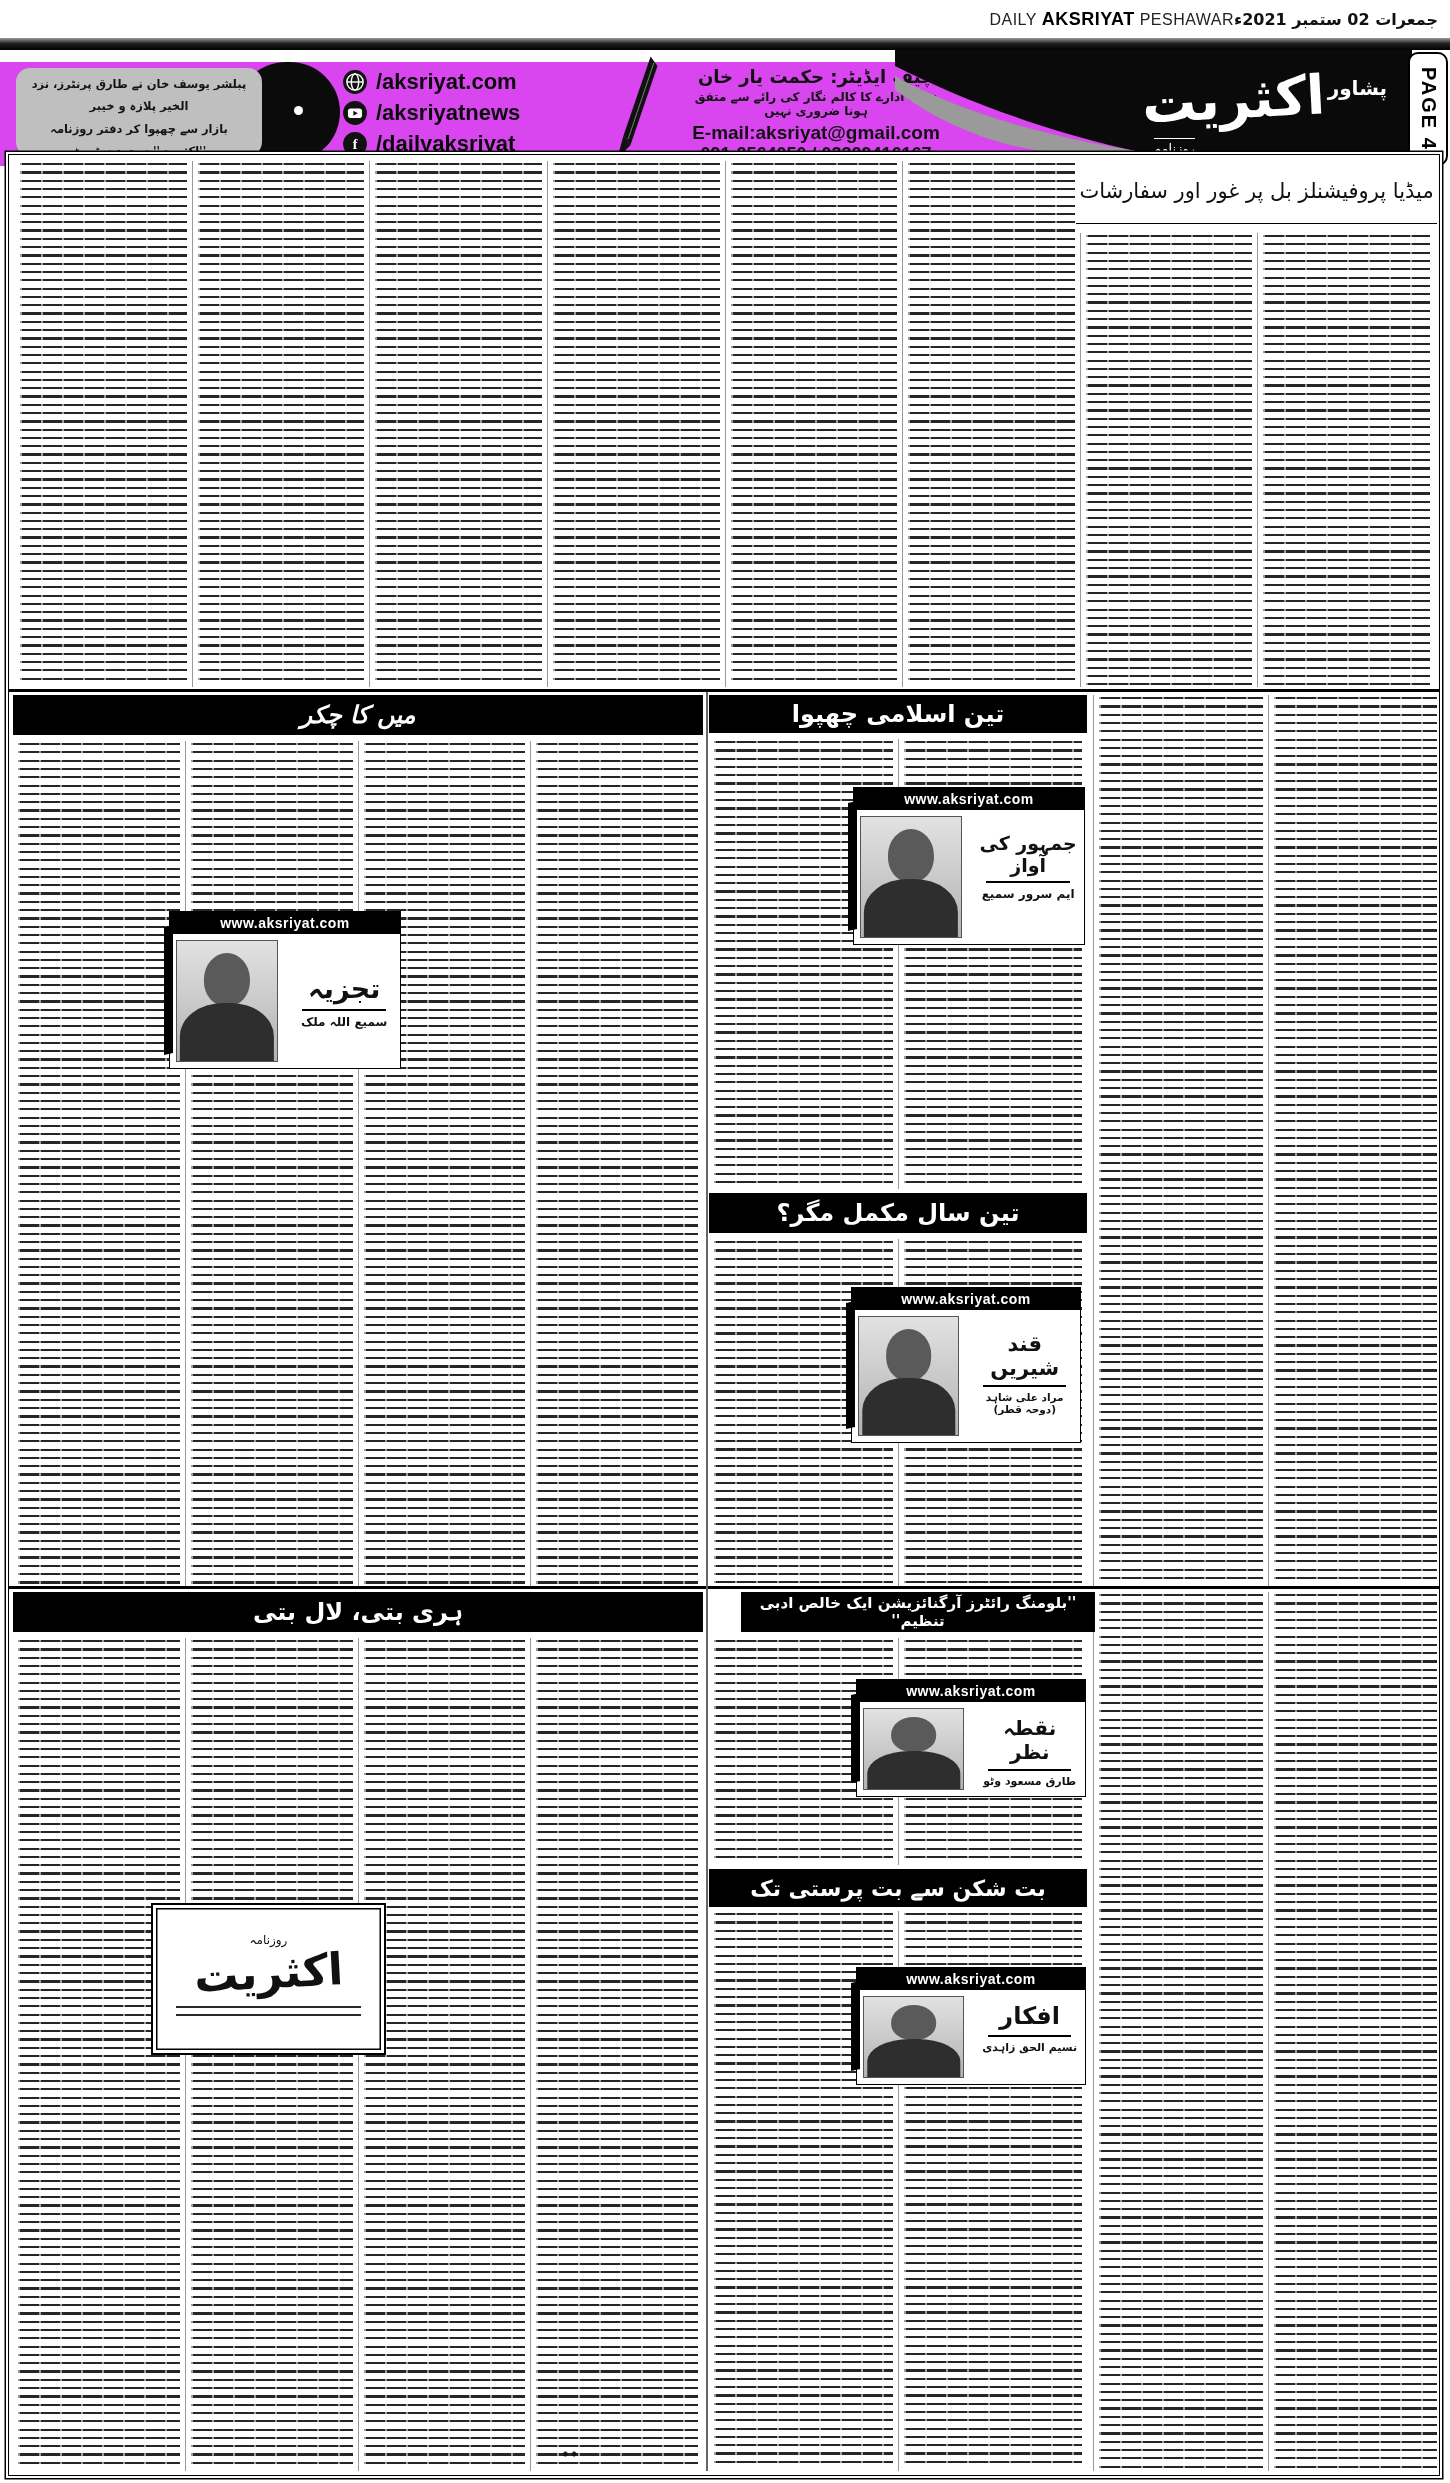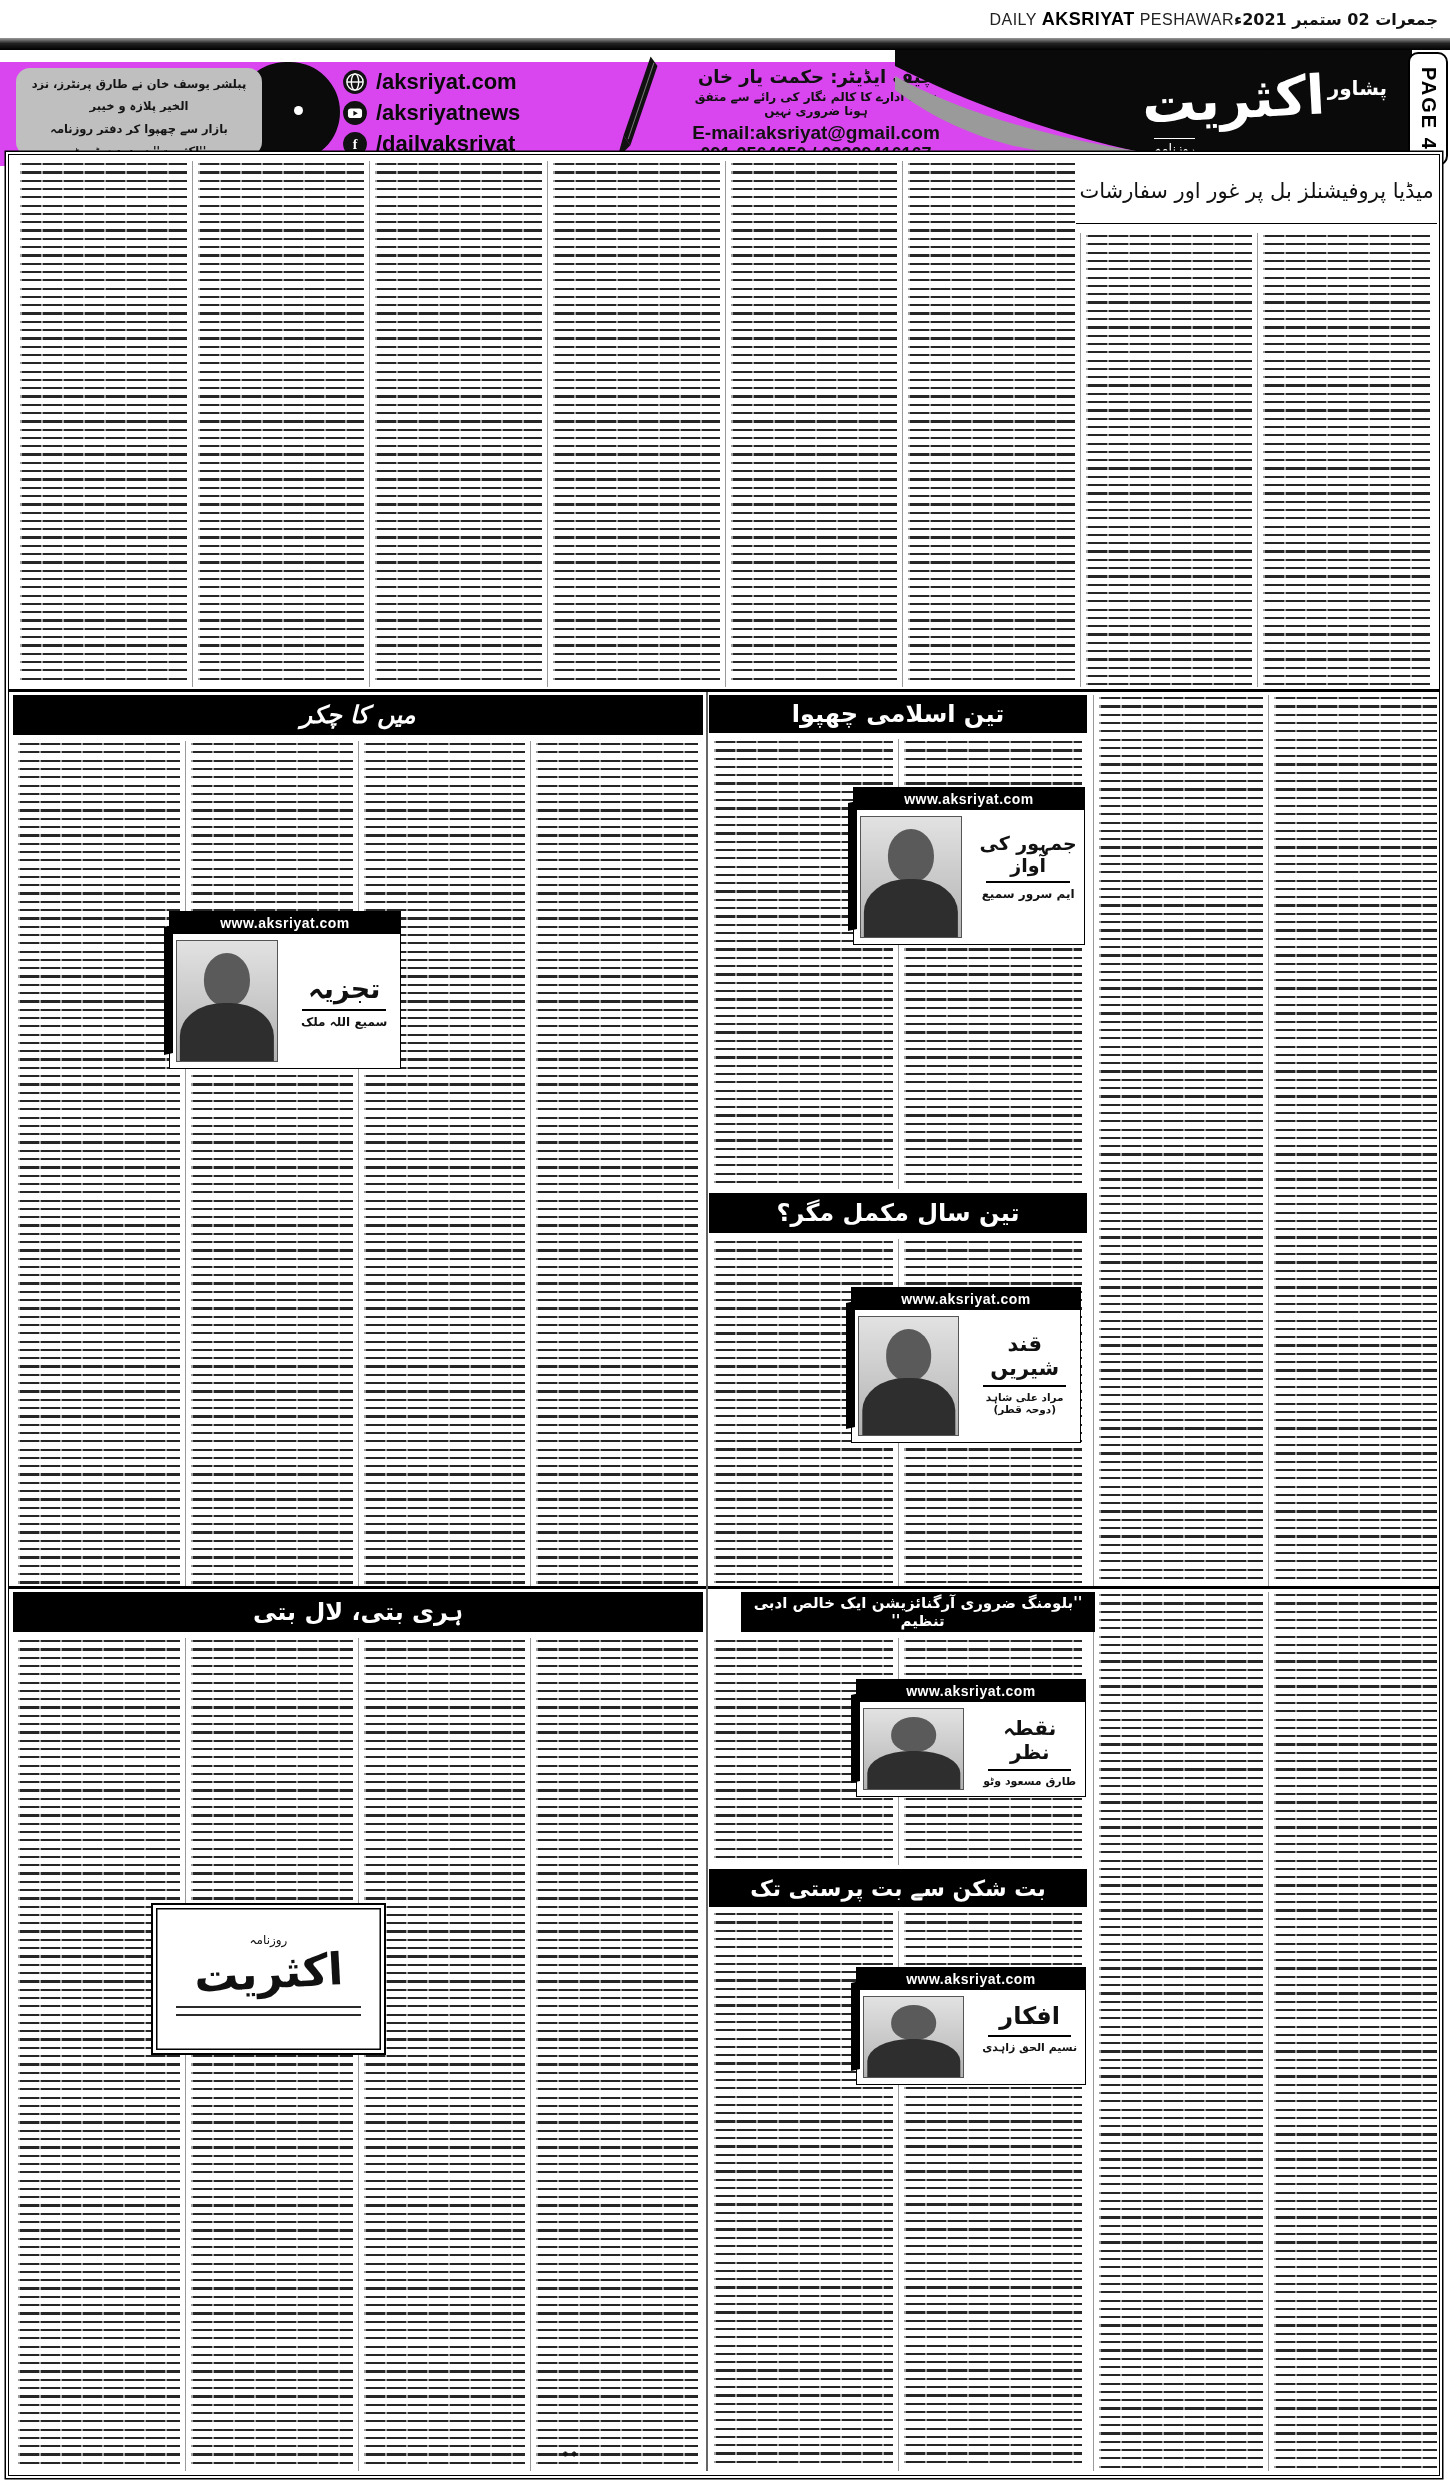--- a/index.html
+++ b/index.html
@@ -261,21 +261,21 @@
           <div class="fill"></div>
         </div>
       <div class="col">
           <div class="fill"></div>
         </div>
       <div class="col">
           <div class="fill"></div>
         </div>
     </div>
 
-    <div class="secbar" style="left:732px;top:1437px;width:354px;height:40px;font-size:15px;">''بلومنگ ضروری آرگنائزیشن ایک خالص ادبی تنظیم''</div>
+    <div class="secbar" style="left:732px;top:1437px;width:354px;height:40px;font-size:15px;">''بلومنگ رائٹرز آرگنائزیشن ایک خالص ادبی تنظیم''</div>
     <div class="cols" style="left:700px;top:1483px;width:378px;height:227px;">
       <div class="col">
           <div class="fill"></div>
         </div>
       <div class="col">
           <div class="fill"></div>
         </div>
     </div>
     <div class="secbar" style="left:700px;top:1714px;width:378px;height:38px;font-size:22px;">بت شکن سے بت پرستی تک</div>
     <div class="cols" style="left:700px;top:1756px;width:378px;height:560px;">

